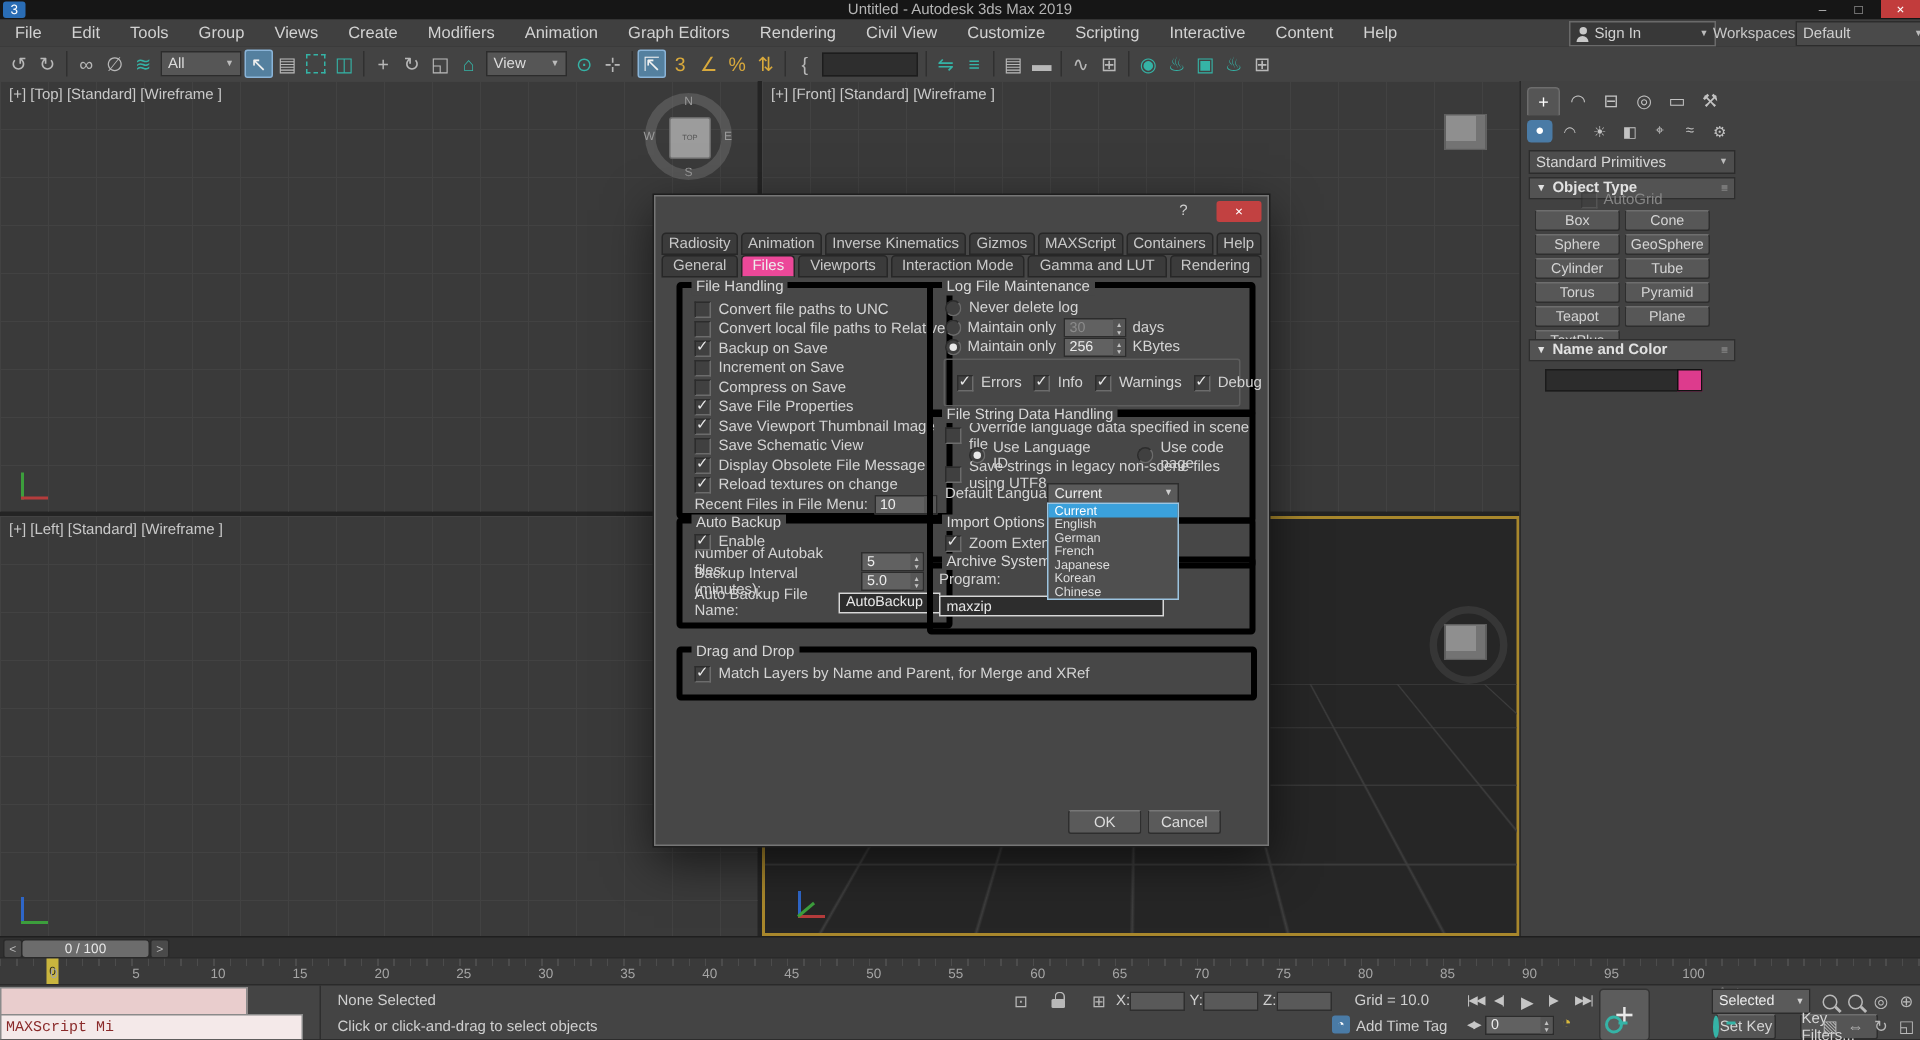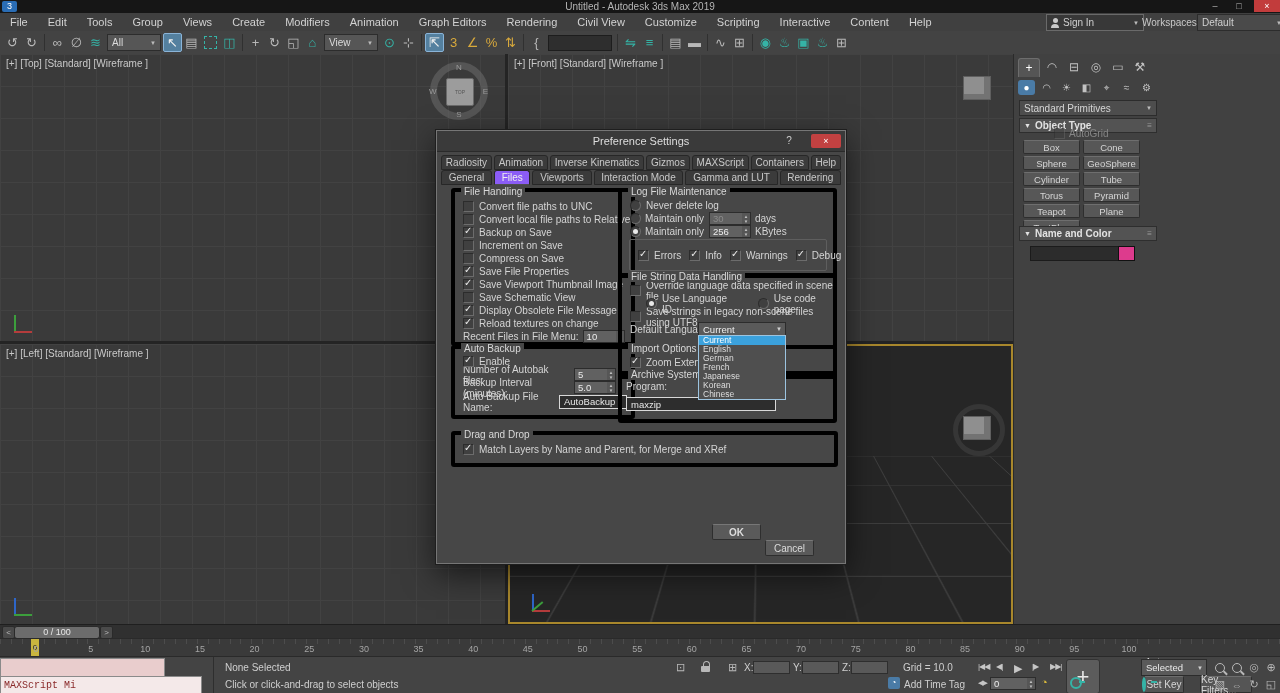--- a/index.html
+++ b/index.html
@@ -59,21 +59,21 @@
   .namecolor-field{position:absolute;left:16px;top:192px;width:88px;height:13px;background:#2c2c2c;border:1px solid #1b1b1b;}
   .swatch{position:absolute;left:104px;top:192px;width:15px;height:13px;border:1px solid #111;}
   .cp-check{display:flex;align-items:center;gap:4px;position:absolute;left:40px;top:74px;color:#868686;font-size:10px;}
   
   #dialog{position:absolute;left:436px;top:130px;width:408px;height:432px;background:#474747;border:1px solid #767676;outline:1px solid #1e1e1e;box-shadow:0 10px 30px rgba(0,0,0,.6);z-index:50;font-size:10px;color:#d4d4d4;}
   .dlg-title{position:absolute;left:0;top:0;right:0;height:20px;background:#3a3a3a;border-bottom:1px solid #2a2a2a;text-align:center;line-height:20px;font-size:11px;color:#dedede;}
   .dlg-help{position:absolute;right:48px;top:3px;width:16px;height:14px;text-align:center;line-height:14px;color:#ccc;font-size:10px;}
   .dlg-close{position:absolute;right:4px;top:3px;width:30px;height:14px;background:#c24141;border-radius:2px;color:#fff;text-align:center;line-height:14px;font-size:9px;}
   .tabrow{position:absolute;left:4px;right:4px;display:flex;gap:2px;}
   .dtab{flex:1 1 auto;height:13px;background:#3b3b3b;border:1px solid #272727;border-radius:3px 3px 0 0;display:flex;align-items:center;justify-content:center;font-size:10px;color:#c8c8c8;}
-  .dtab.active{background:#8b5cf6;color:#eee;border-bottom-color:#4e4e4e;}
+  .dtab.active{background:#ec4899;color:#eee;border-bottom-color:#4e4e4e;}
   .grp{position:absolute;border:4px solid #000000;border-radius:3px;}
   .gtitle{position:absolute;top:-6px;left:6px;background:#474747;padding:0 3px;font-size:10px;color:#d8d8d8;white-space:nowrap;}
   .cbrow{display:flex;align-items:center;gap:5px;height:13px;padding-left:8px;}
   .cb{width:9px;height:9px;background:#404040;border:1px solid #6c6c6c;border-top-color:#2c2c2c;border-left-color:#2c2c2c;position:relative;flex:0 0 auto;}
   .cb.checked::after{content:"✓";position:absolute;left:0px;top:-3px;font-size:10px;color:#eaeaea;}
   .cb.disabled{opacity:.45;}
   .rb{width:9px;height:9px;border-radius:50%;background:#404040;border:1px solid #6c6c6c;border-top-color:#2c2c2c;border-left-color:#2c2c2c;position:relative;flex:0 0 auto;}
   .rb.sel::after{content:"";position:absolute;left:2px;top:2px;width:5px;height:5px;border-radius:50%;background:#e8e8e8;}
   .spin{height:11px;background:#616161;border:1px solid #2c2c2c;display:flex;align-items:center;font-size:9.5px;color:#ececec;}
   .spin .val{flex:1;padding-left:3px;}
@@ -295,21 +295,20 @@
     <div class="rollout" style="top:172px;">
       <span style="font-size:7px;">▼</span>
       <span>Name and Color</span>
       <span class="roll-pin">≡</span>
     </div>
     <div class="namecolor-field"></div>
     <div class="swatch" id="nc-swatch" style="background: rgb(221, 59, 141);"></div>
   </div>
 
   <div id="dialog">
-    <div class="dlg-title">Preference Settings</div>
     <div class="dlg-help">?</div>
     <div class="dlg-close">×</div>
     <div class="tabrow" id="tabrow1" style="top:24px;">
         <div class="dtab">Radiosity</div>
         <div class="dtab">Animation</div>
         <div class="dtab">Inverse Kinematics</div>
         <div class="dtab">Gizmos</div>
         <div class="dtab">MAXScript</div>
         <div class="dtab">Containers</div>
         <div class="dtab">Help</div>
@@ -497,21 +496,21 @@
     <div id="droplist">
         <div class="dl-item sel">Current</div>
         <div class="dl-item">English</div>
         <div class="dl-item">German</div>
         <div class="dl-item">French</div>
         <div class="dl-item">Japanese</div>
         <div class="dl-item">Korean</div>
         <div class="dl-item">Chinese</div>
       </div>
 
-    <div class="dbtn" style="left:275px;top:393px;font-weight:bold;">OK</div>
+    <div class="dbtn" style="left:275px;top:409px;">OK</div>
     <div class="dbtn" style="left:328px;top:409px;">Cancel</div>
   </div>
 
   <div id="sliderrow">
     <div class="sl-arrow" style="left:2px;">&lt;</div>
     <div id="sl-handle">0 / 100</div>
     <div class="sl-arrow" style="left:100px;">&gt;</div>
   </div>
 
   <div id="rulerrow">

